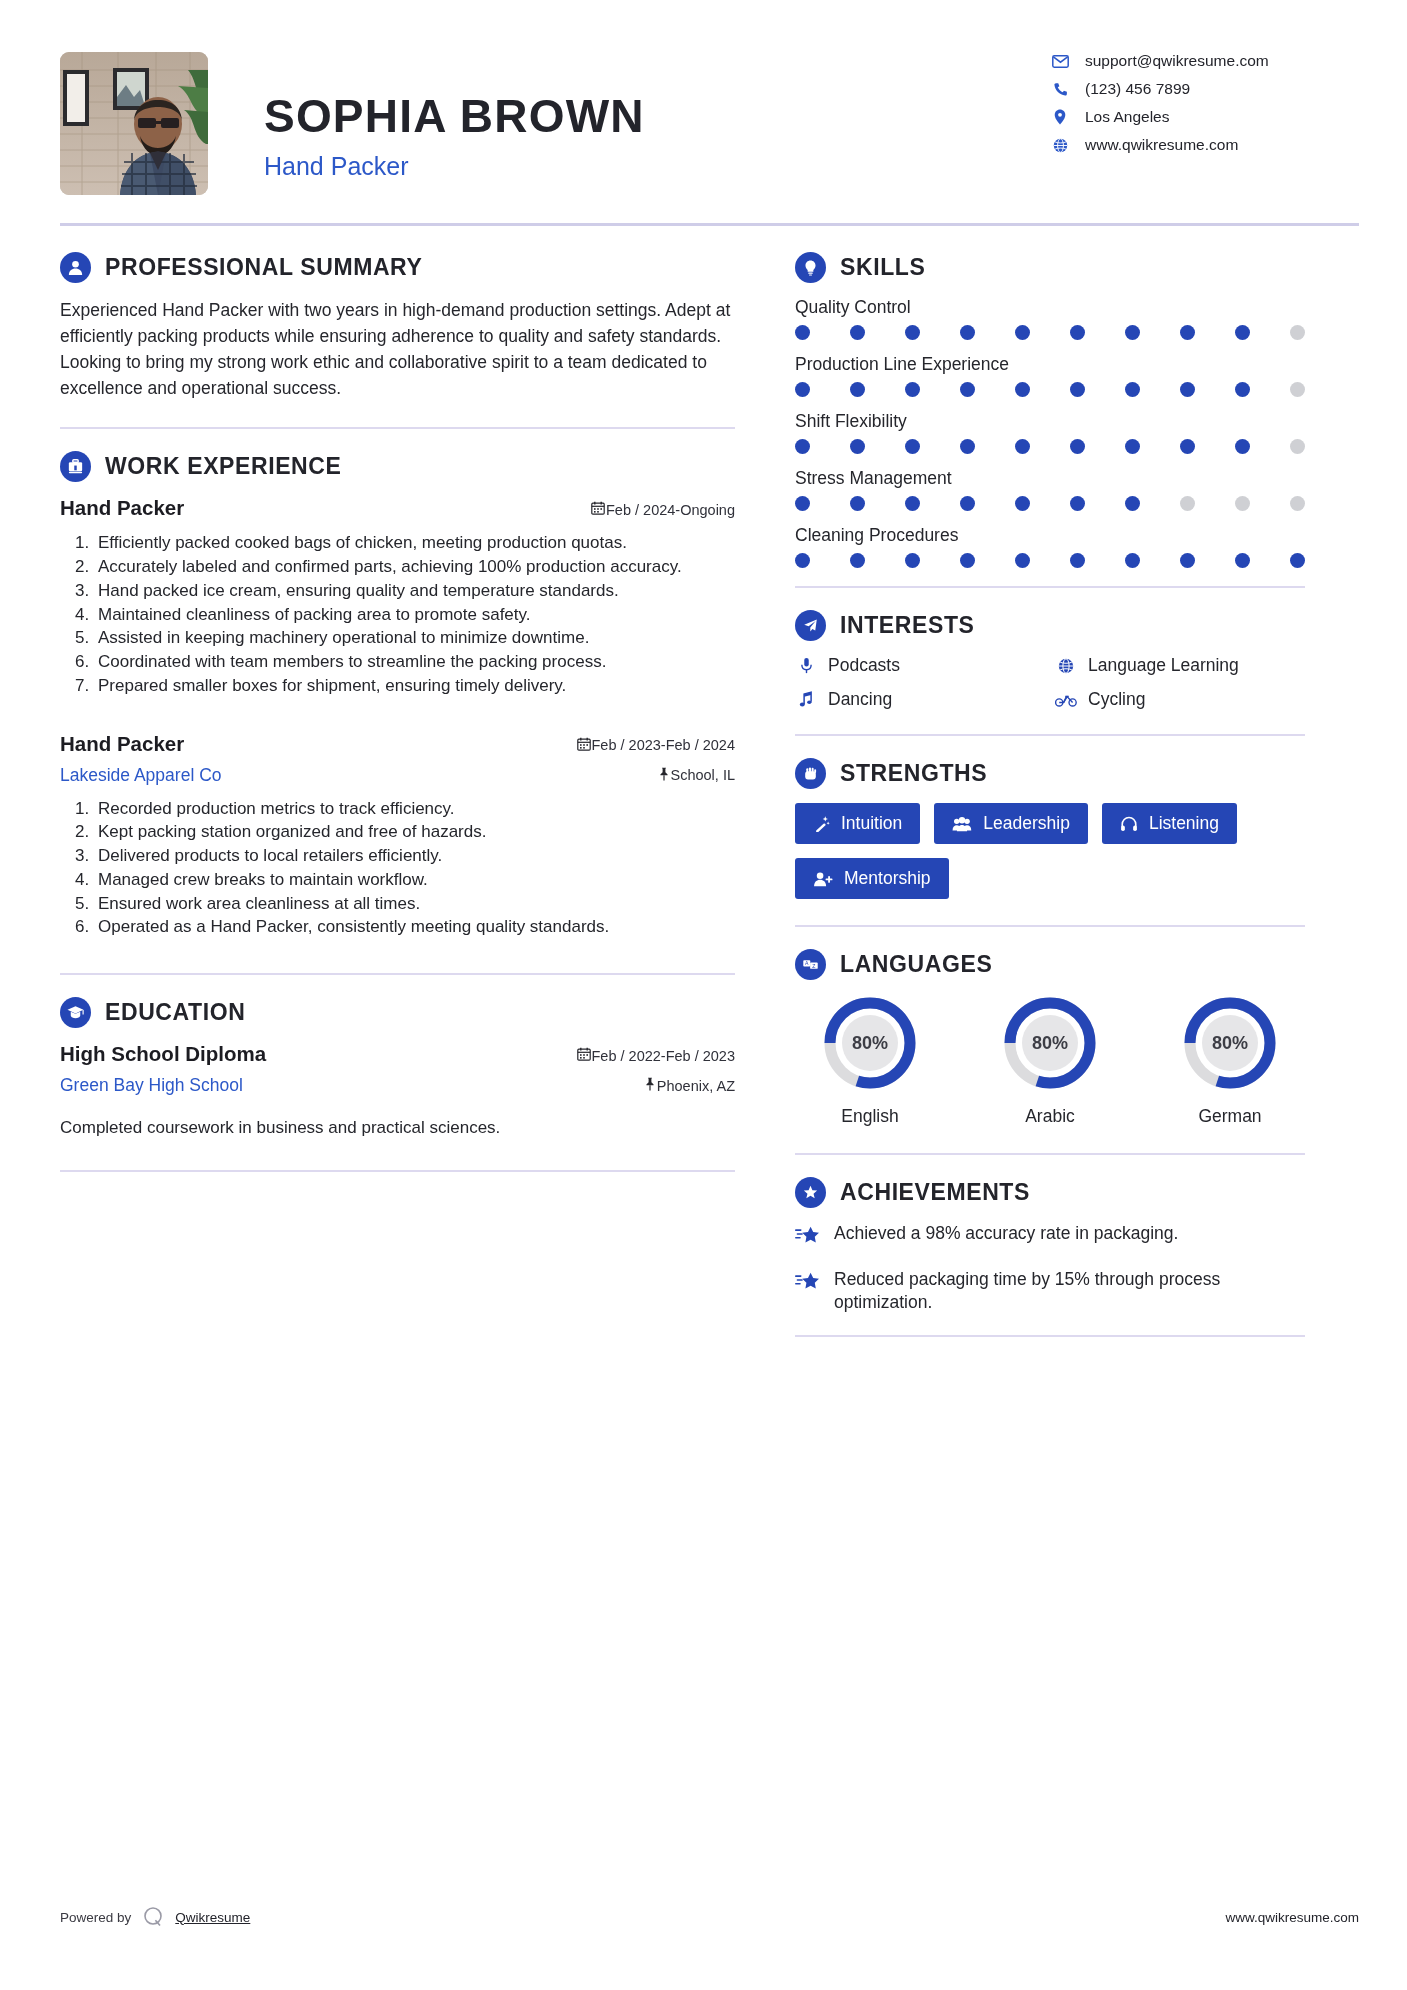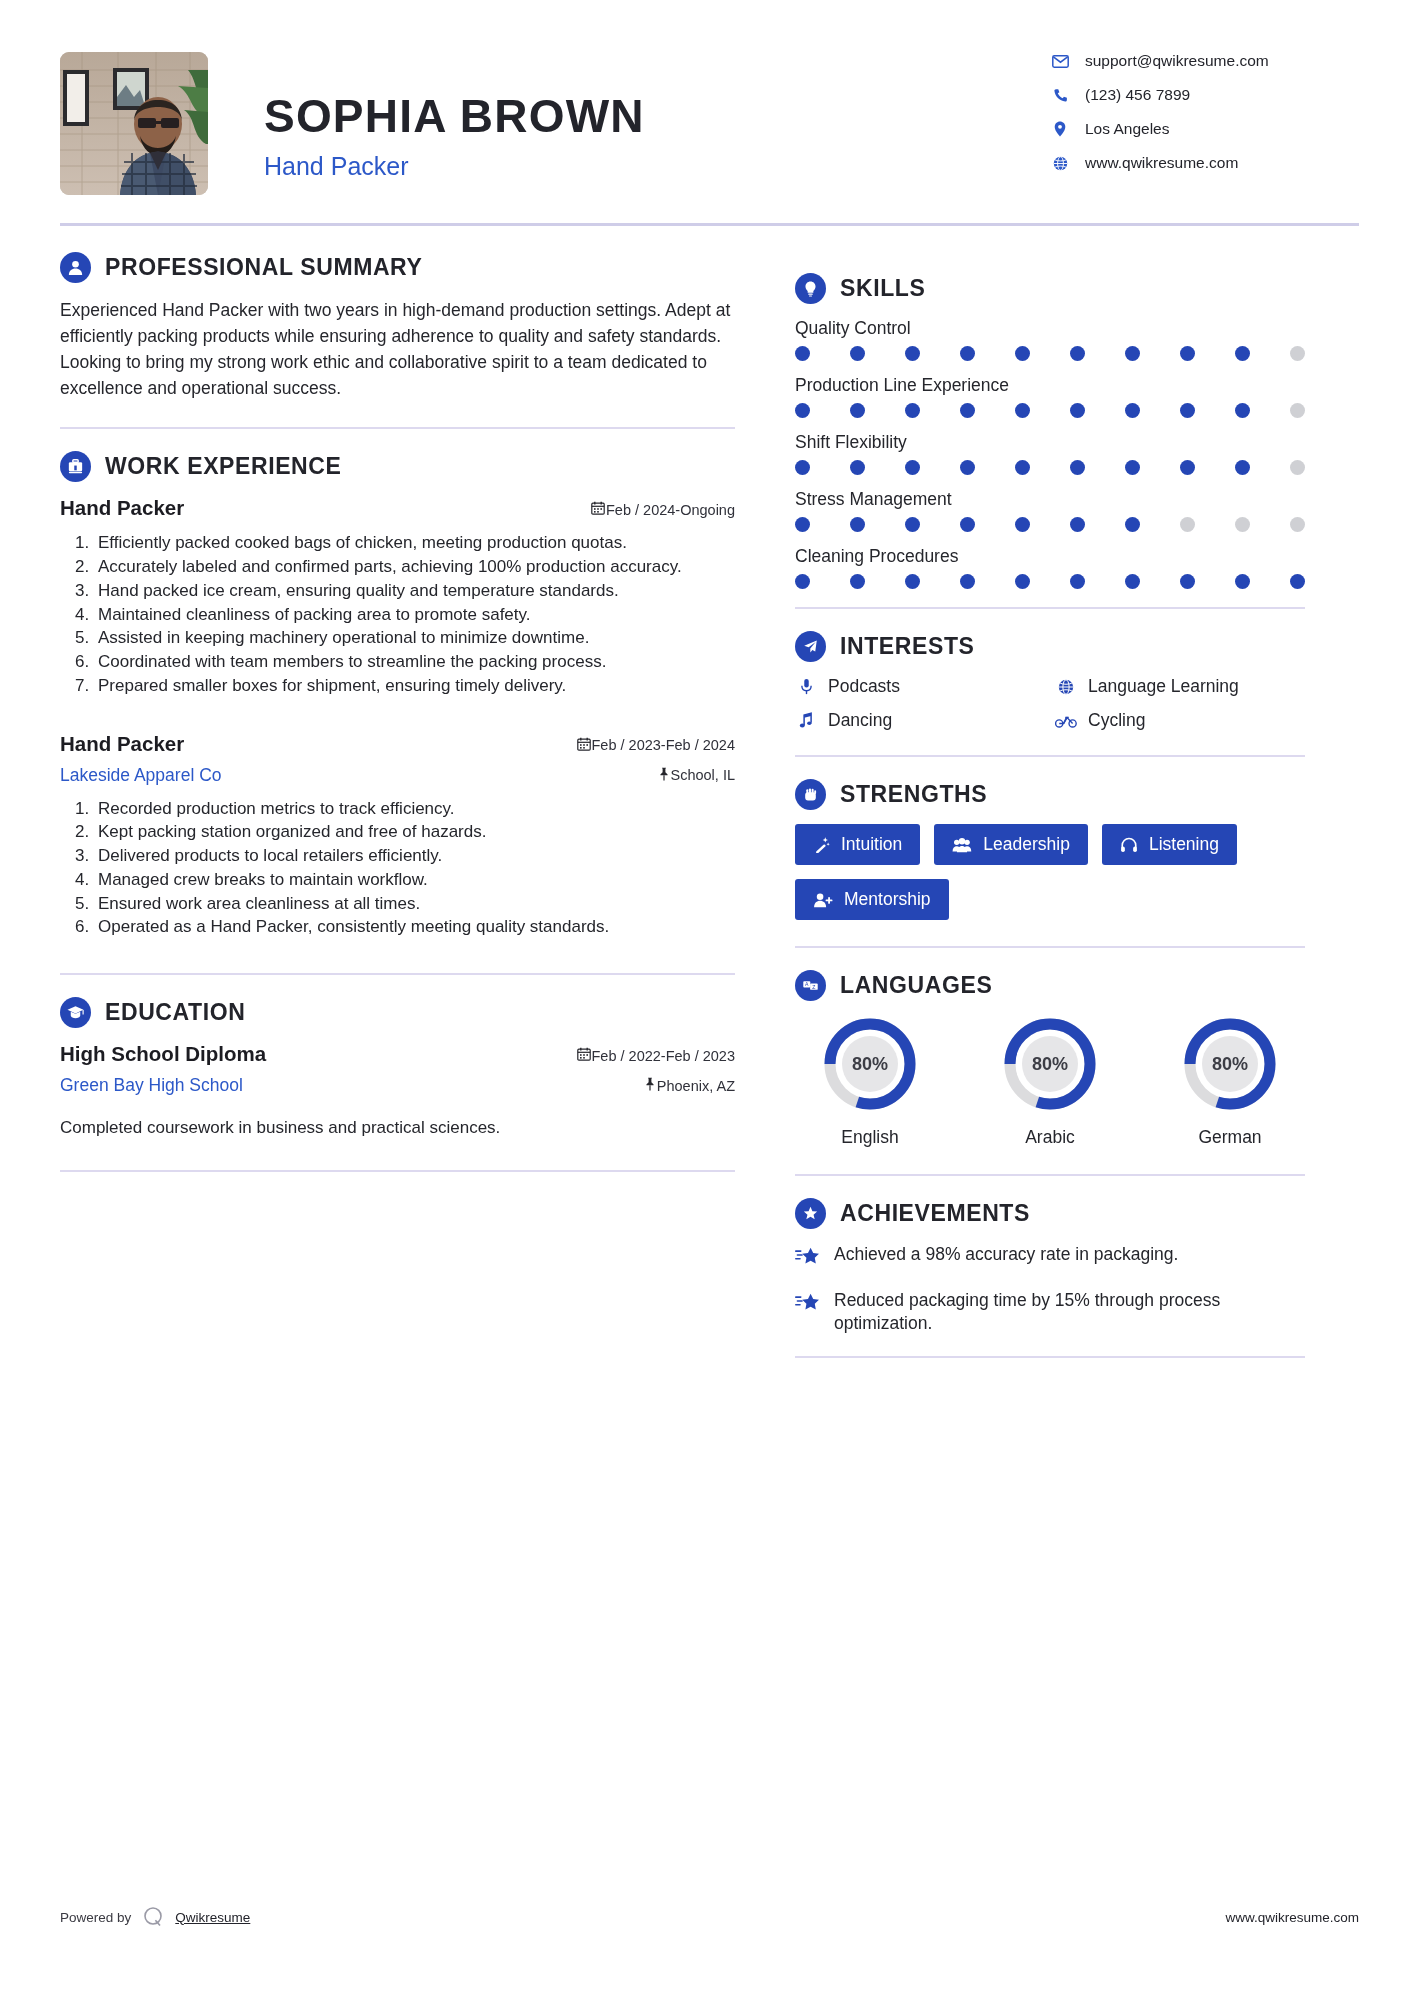--- a/index.html
+++ b/index.html
@@ -55,21 +55,21 @@
     color: #2c58c8;
     font-weight: 400;
   }
 
   .contact {
     flex: 0 0 auto;
     width: 310px;
     padding-top: 0px;
     display: flex;
     flex-direction: column;
-    gap: 16px;
+    gap: 10px;
   }
   .contact-row {
     display: flex;
     align-items: center;
     font-size: 15.5px;
     color: #23242b;
   }
   .contact-row .ci {
     width: 22px;
     display: flex;
@@ -92,21 +92,21 @@
     background: #ddd9ef;
     margin: 26px 0 0 0;
   }
 
   
   .body {
     display: flex;
     padding: 0 48px 0 60px;
   }
   .col-left { width: 735px; padding-right: 60px; padding-top: 26px; }
-  .col-right { width: 510px; padding-top: 39px; margin-top: 8px; }
+  .col-right { width: 510px; padding-top: 26px; }
 
   
   .sec-head {
     display: flex;
     align-items: center;
     gap: 14px;
     margin-bottom: 14px;
   }
   .sec-badge {
     width: 31px; height: 31px;

